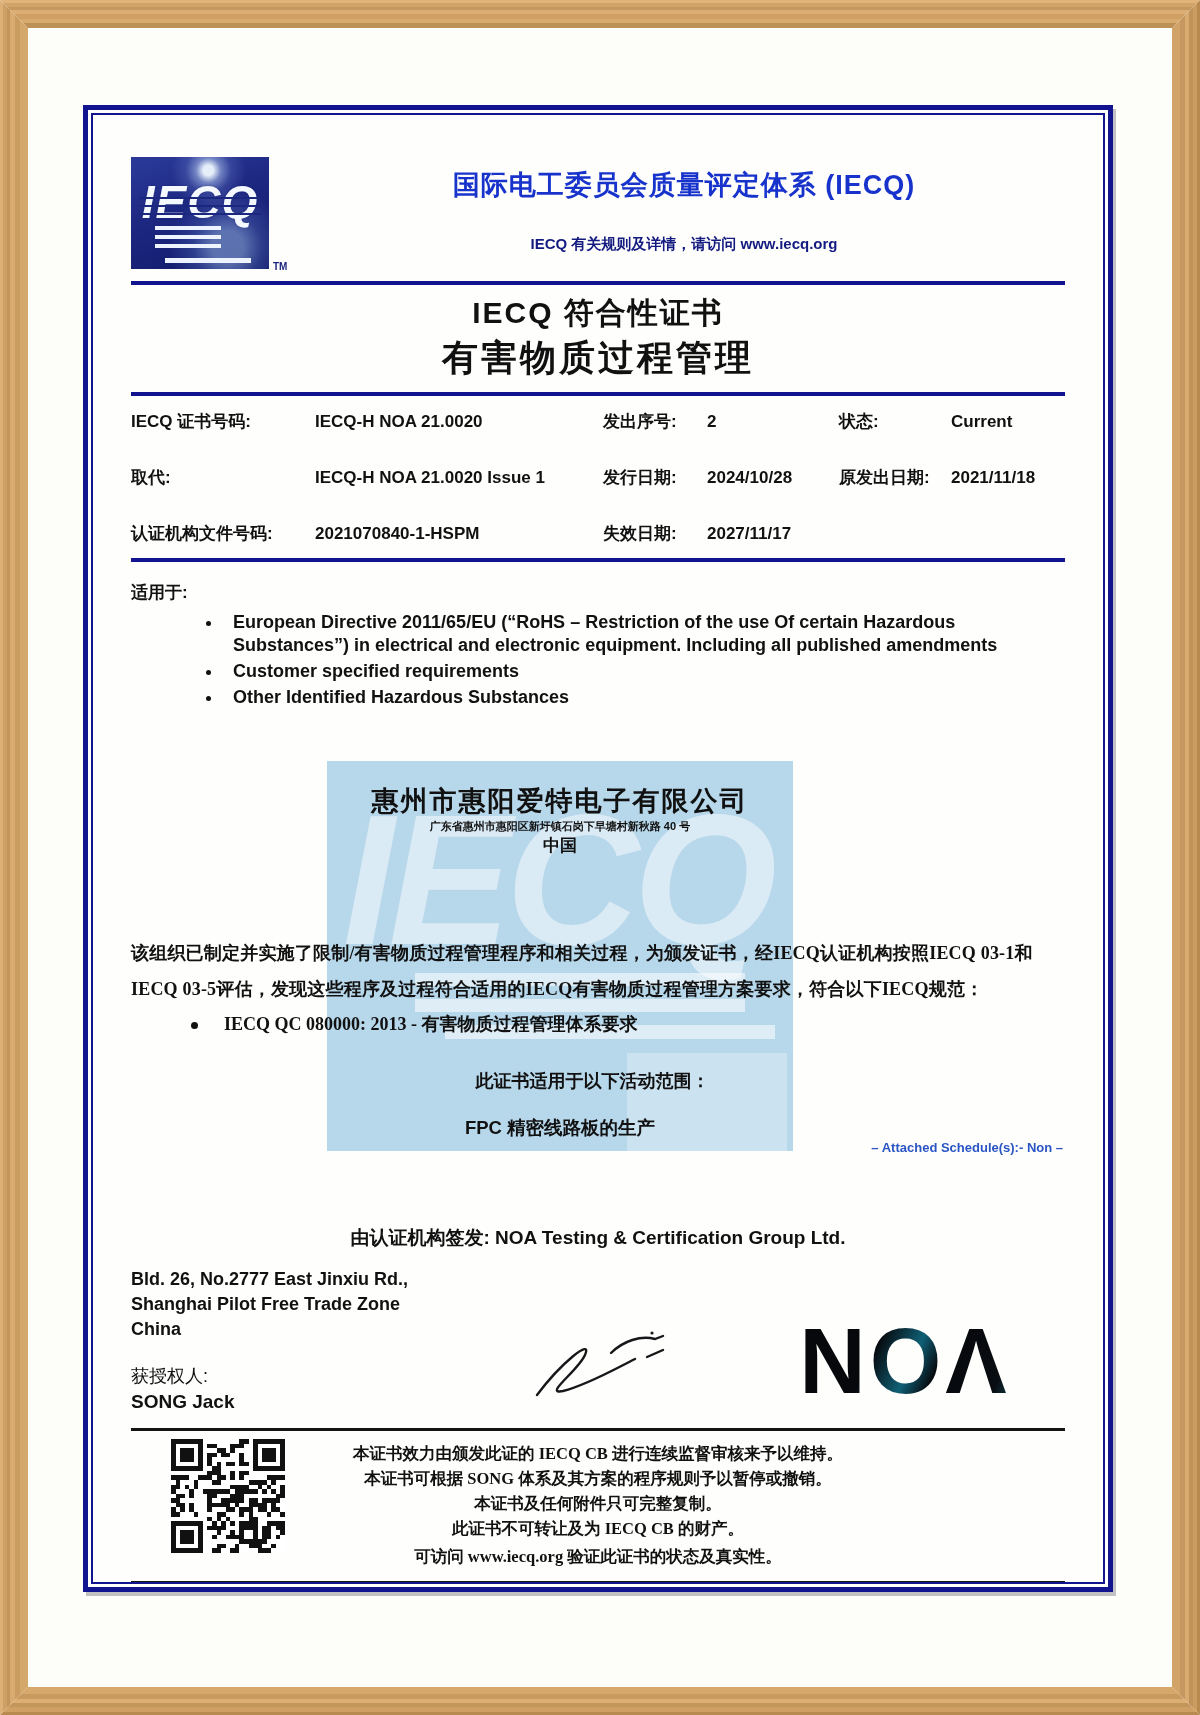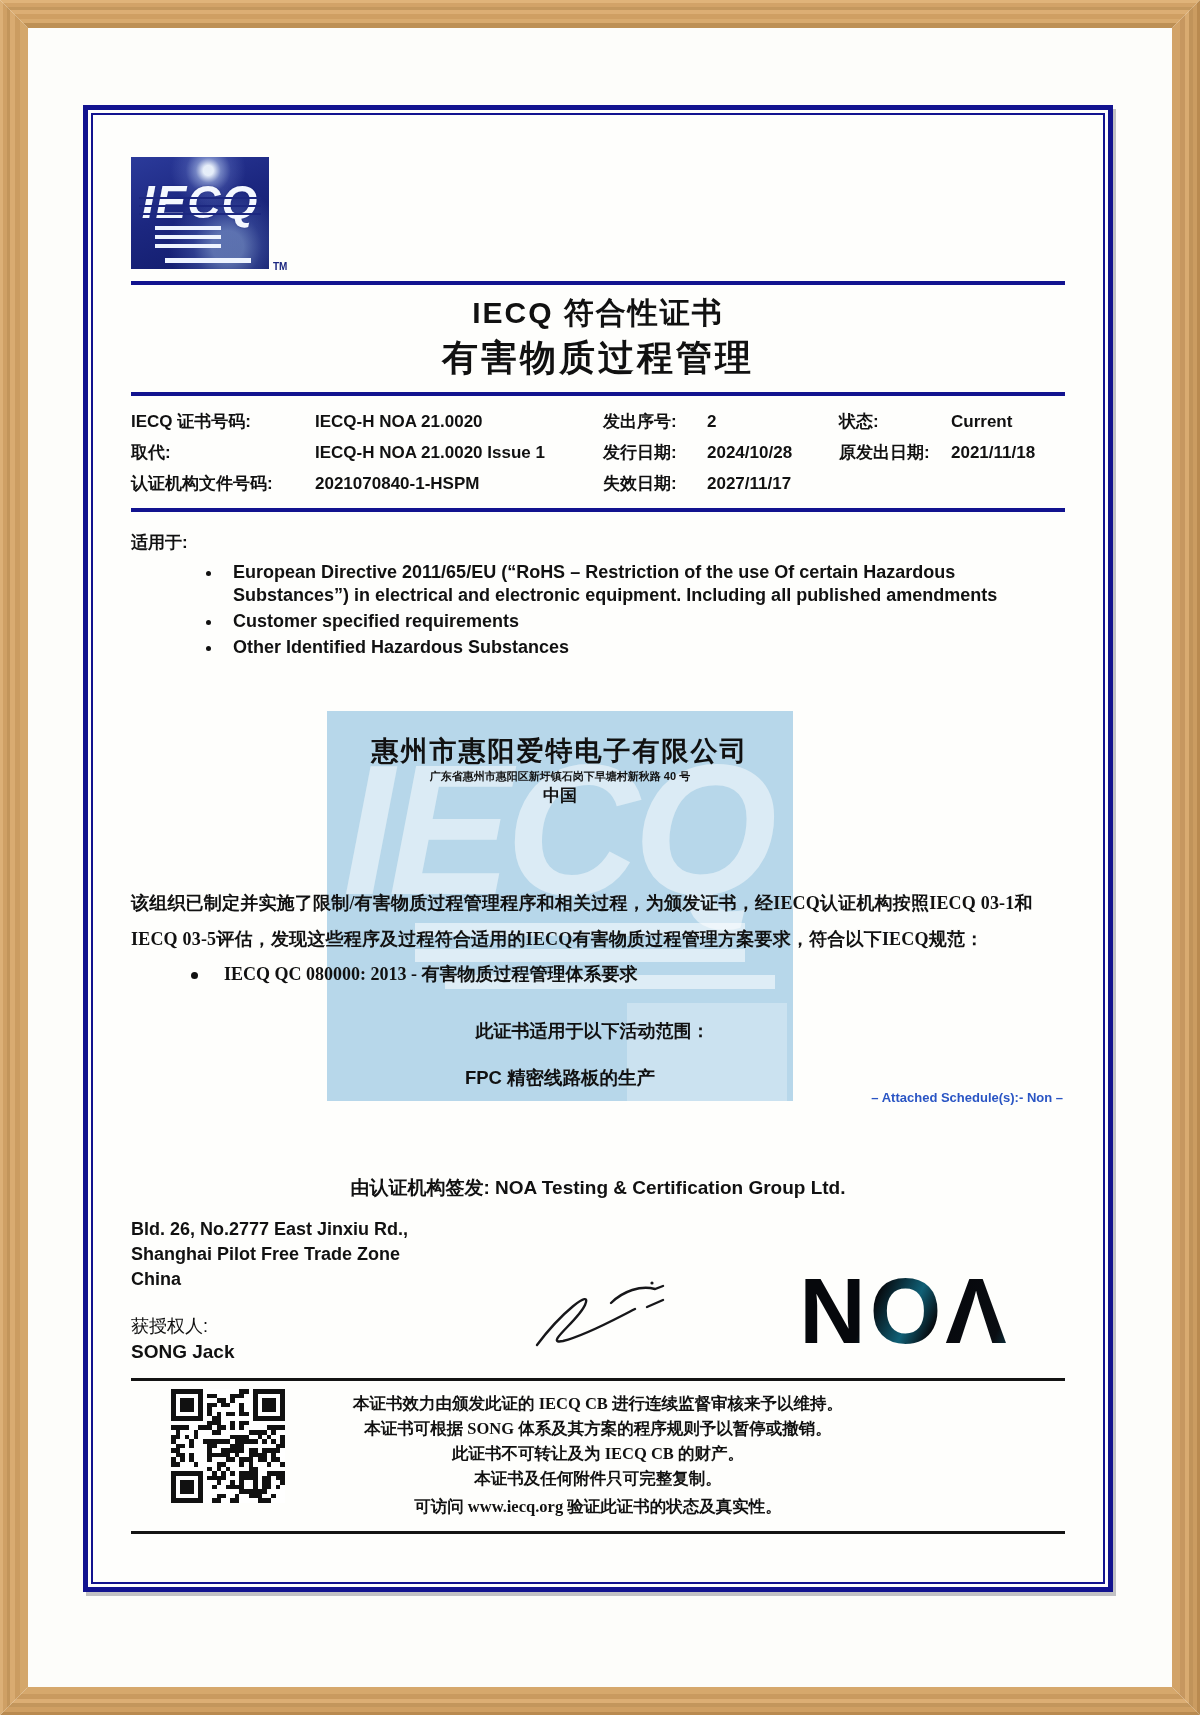--- a/index.html
+++ b/index.html
@@ -50,21 +50,21 @@
   .hdr-text{flex:1;text-align:center;padding-top:10px;}
   .hdr-title{font-size:27px;font-weight:bold;color:#1733cb;letter-spacing:1px;}
   .hdr-info{margin-top:32px;font-size:15px;font-weight:bold;color:#141b80;}
 
   
   .t1{margin-top:8px;text-align:center;font-size:30px;font-weight:bold;letter-spacing:2px;}
   .t2{text-align:center;font-size:36px;font-weight:bold;letter-spacing:3px;margin-bottom:9px;}
 
   
   .tbl{margin:14px 0 13px;display:grid;grid-template-columns:184px 288px 104px 132px 112px 1fr;
-       row-gap:8px;font-size:17px;font-weight:bold;align-items:baseline;}
+       row-gap:33px;font-size:17px;font-weight:bold;align-items:baseline;}
 
   
   .appl-h{margin-top:19px;font-size:17px;font-weight:bold;}
   .appl-ul{margin:7px 0 16px;padding-left:92px;font-size:18px;font-weight:bold;}
   .appl-ul li{margin-bottom:3px;line-height:23px;padding-left:10px;max-width:810px;}
 
   
   .mid{position:relative;margin-top:52px;}
   .bluebox{position:absolute;left:196px;top:0;width:466px;height:390px;background:#b7d7ea;overflow:hidden;}
   .wm{position:absolute;top:4px;left:-6px;right:0;text-align:center;
@@ -133,20 +133,24 @@
             <div class="iecq-logo-text">IECQ</div>
             <div class="logo-stripes"></div>
             <div class="logo-bars">
                   <span></span>
                   <span></span>
                   <span></span>
                 </div>
             <div class="logo-underline"></div>
           </div>
           <div class="tm">TM</div>
+        </div>
+        <div class="hdr-text">
+          <div class="hdr-title">国际电工委员会质量评定体系 (IECQ)</div>
+          <div class="hdr-info">IECQ 有关规则及详情，请访问 www.iecq.org</div>
         </div>
       </div>
 
       <hr class="rule" style="margin-top:12px;">
 
       <div class="t1">IECQ 符合性证书</div>
       <div class="t2">有害物质过程管理</div>
 
       <hr class="rule">
 
@@ -450,22 +454,22 @@
               <rect x="18" y="0" width="7" height="7" fill="#111"></rect>
               <rect x="19" y="1" width="5" height="5" fill="#fff"></rect>
               <rect x="20" y="2" width="3" height="3" fill="#111"></rect>
               <rect x="0" y="18" width="7" height="7" fill="#111"></rect>
               <rect x="1" y="19" width="5" height="5" fill="#fff"></rect>
               <rect x="2" y="20" width="3" height="3" fill="#111"></rect>
             </svg>
         <div class="legal-text">
           <div>本证书效力由颁发此证的 IECQ CB 进行连续监督审核来予以维持。</div>
           <div>本证书可根据 SONG 体系及其方案的程序规则予以暂停或撤销。</div>
+          <div>本证书及任何附件只可完整复制。</div>
           <div>此证书不可转让及为 IECQ CB 的财产。</div>
-          <div>本证书及任何附件只可完整复制。</div>
           <div>可访问 www.iecq.org 验证此证书的状态及真实性。</div>
         </div>
       </div>
 
     </div>
    </div>
   </div>
 </div>
 
 </body></html>

